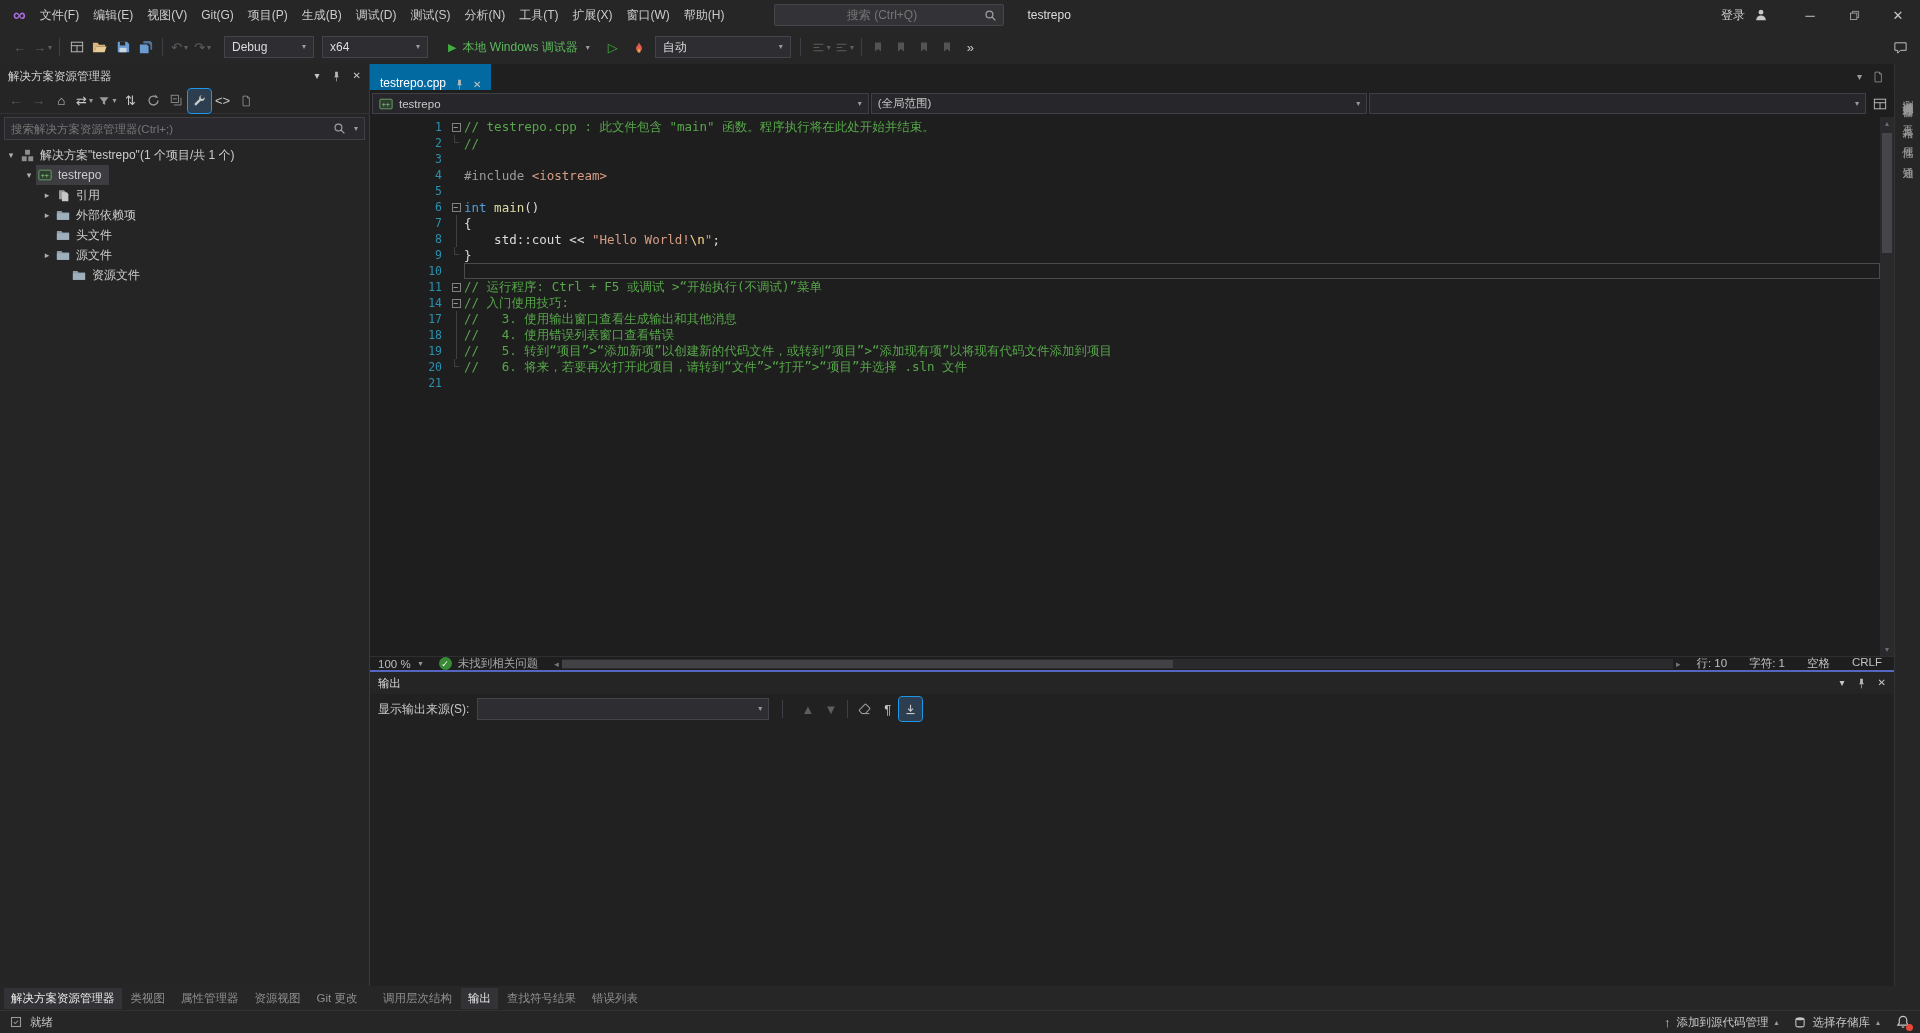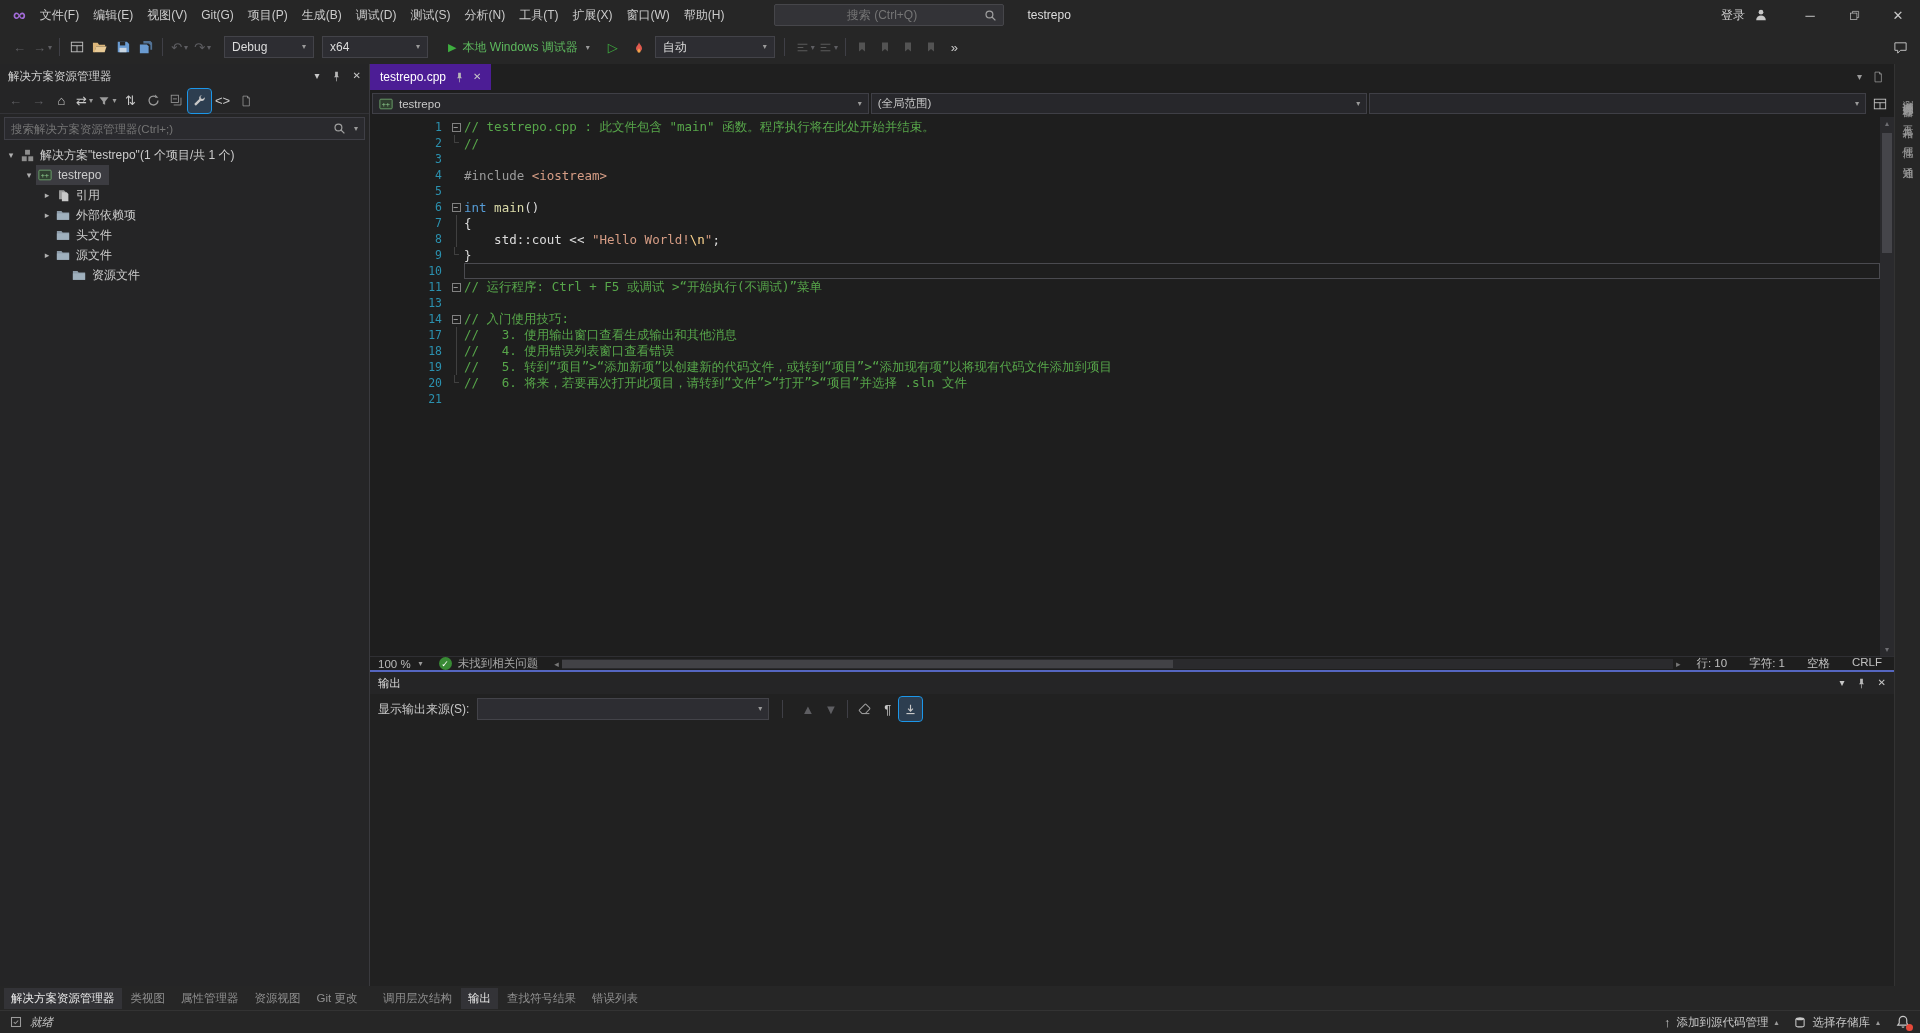--- a/index.html
+++ b/index.html
@@ -27,21 +27,21 @@
 .gly{display:inline-flex;align-items:center;justify-content:center;font-size:13px;color:#C8C8C8;line-height:1;}
 .tbtn.dim .gly,.tbtn.dim .mini-caret{color:#5E5E62;}
 .tbtn.dim svg{opacity:.45;}
 .tbtn.hl{background:#2D3E50;outline:1px solid #1C97EA;}
 .mini-caret{font-size:8px;margin-left:2px;color:#9A9A9A;}
 .tsep{width:1px;height:18px;background:#3F3F46;margin:0 5px;display:inline-block;}
 .combo{height:22px;background:#2D2D32;border:1px solid #434349;display:flex;align-items:center;padding:0 7px;gap:8px;font-size:12px;color:#DCDCDC;}
 .combo .caret,.nav-combo .caret,.out-combo .caret{margin-left:auto;font-size:8px;color:#9A9A9A;line-height:1;}
 .w-debug{width:90px;margin-left:6px;}
 .w-x64{width:106px;margin-left:4px;}
-.w-auto{width:120px;}
+.w-auto{width:136px;}
 .runbtn{display:flex;align-items:center;gap:6px;padding:0 8px;height:24px;margin-left:8px;}
 .runbtn .play{color:#3EAE3F;font-size:11px;}
 .runbtn .lbl{color:#5DB85D;font-size:12px;white-space:nowrap;}
 .greenplay{color:#3EAE3F;font-size:13px;padding:0 6px;}
 .flex1{flex:1;}
 
 
 .content{flex:1;display:flex;min-height:0;}
 .sidebar{width:370px;background:#252526;border-right:1px solid #3A3A3E;display:flex;flex-direction:column;flex:0 0 auto;}
 .panel-header{height:24px;display:flex;align-items:center;padding:0 8px;font-size:11.5px;color:#D0D0D0;flex:0 0 auto;}
@@ -54,21 +54,21 @@
 .tree-row{height:20px;display:flex;align-items:center;color:#CCC;white-space:nowrap;}
 .tree-arrow{width:14px;text-align:center;font-size:9px;color:#B0B0B0;flex:0 0 auto;}
 .row-inner{display:flex;align-items:center;height:20px;padding:0 8px 0 0;}
 .tree-row.selected .row-inner{background:#3C3C41;}
 .tree-ic{width:18px;display:flex;justify-content:center;flex:0 0 auto;}
 .tree-label{margin-left:4px;}
 
 
 .editor-col{flex:1;display:flex;flex-direction:column;min-width:0;background:#1E1E1E;}
 .tabstrip{height:26px;background:#1F1F1F;display:flex;align-items:flex-end;flex:0 0 auto;}
-.doc-tab{height:26px;background:#4c1d95;display:flex;align-items:center;gap:8px;padding:0 10px;font-size:12px;color:#FFF;}
+.doc-tab{height:26px;background:#0369a1;display:flex;align-items:flex-end;gap:8px;padding:0 10px;font-size:12px;color:#FFF;}
 .doc-tab .gly{font-size:10px;color:#C8C8C8;}
 .strip-icons{margin-left:auto;display:flex;align-items:center;gap:10px;padding:0 10px;color:#9A9A9A;height:100%;}
 .strip-icons .gly{font-size:10px;color:#9A9A9A;}
 .navbar{height:27px;background:#1E1E1E;display:flex;align-items:center;padding:3px 2px;gap:2px;flex:0 0 auto;}
 .nav-combo{flex:1;height:21px;background:#27272B;border:1px solid #3F3F46;display:flex;align-items:center;gap:6px;padding:0 6px;font-size:11.5px;color:#C8C8C8;min-width:0;}
 .split-ic{width:24px;display:flex;justify-content:center;color:#9A9A9A;}
 .code-wrap{flex:1;position:relative;overflow:hidden;background:#1E1E1E;min-height:0;}
 #code-lines{position:absolute;inset:2px 14px 0 0;font-family:"DejaVu Sans Mono","Liberation Mono",monospace;font-size:12.5px;}
 .code-line{height:16px;display:flex;align-items:center;}
 .ln{width:78px;text-align:right;color:#2B91AF;flex:0 0 auto;padding-right:6px;font-size:11.5px;}
@@ -103,21 +103,21 @@
 .right-strip{width:26px;background:#262626;border-left:1px solid #333;display:flex;flex-direction:column;align-items:center;padding-top:28px;gap:18px;flex:0 0 auto;}
 .vtab{writing-mode:vertical-rl;font-size:11px;color:#9B9B9B;letter-spacing:1px;white-space:nowrap;}
 
 
 .tabs-row{height:24px;background:#262626;display:flex;align-items:center;flex:0 0 auto;font-size:11.5px;}
 .left-tabs{width:370px;display:flex;padding-left:4px;gap:2px;flex:0 0 auto;}
 .panel-tabs{display:flex;gap:2px;padding-left:6px;text-align:center;}
 .btab{padding:3px 7px;color:#8F8F8F;white-space:nowrap;}
 .btab.active{color:#E8E8E8;background:#333337;}
 .statusbar{height:23px;background:#262626;border-top:1px solid #333;display:flex;align-items:center;font-size:11.5px;color:#C8C8C8;padding:0 10px;gap:8px;flex:0 0 auto;}
-.sb-left{display:flex;align-items:center;gap:8px;font-style:italic;}
+.sb-left{display:flex;align-items:center;gap:8px;}
 .sb-right{margin-left:auto;display:flex;align-items:center;gap:16px;}
 .sb-item{display:flex;align-items:center;gap:6px;}
 .sb-caret{font-size:8px;color:#9A9A9A;}
 .bell-wrap{position:relative;display:flex;}
 .badge{position:absolute;right:-3px;bottom:-2px;width:7px;height:7px;border-radius:50%;background:#E5493A;}
 svg{display:block;}
 </style>
 </head>
 <body>
 
@@ -606,25 +606,20 @@
               <span class="content-c"><span class="caret-bar"></span></span>
             </div>
             <div class="code-line">
               <span class="ln">11</span>
               <span class="fold">
                 <span class="fold-box">−</span>
               </span>
               <span class="content-c"><span class="tk-comment">// 运行程序: Ctrl + F5 或调试 &gt;“开始执行(不调试)”菜单</span></span>
             </div>
             <div class="code-line">
-              <span class="ln">13</span>
-              <span class="fold"></span>
-              <span class="content-c"></span>
-            </div>
-            <div class="code-line">
               <span class="ln">14</span>
               <span class="fold">
                 <span class="fold-box">−</span>
               </span>
               <span class="content-c"><span class="tk-comment">// 入门使用技巧: </span></span>
             </div>
             <div class="code-line">
               <span class="ln">17</span>
               <span class="fold">
                 <span class="fold-v"></span>

